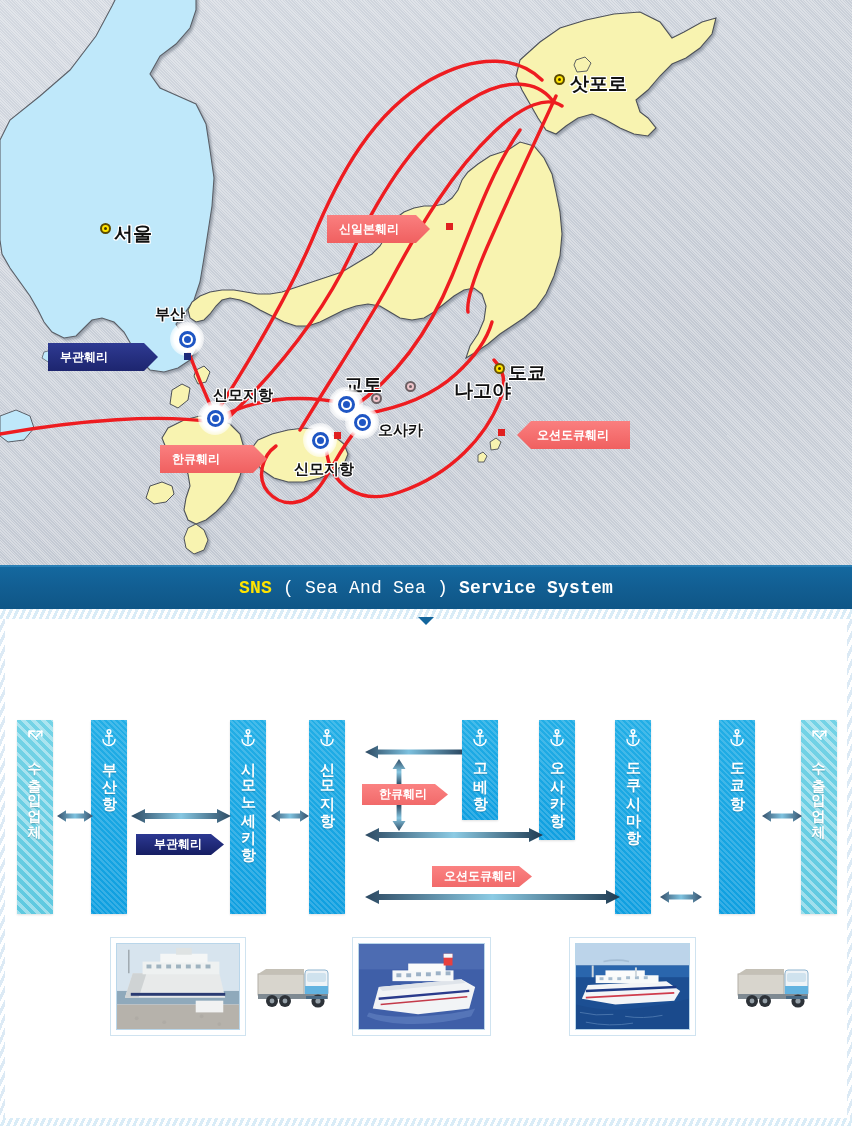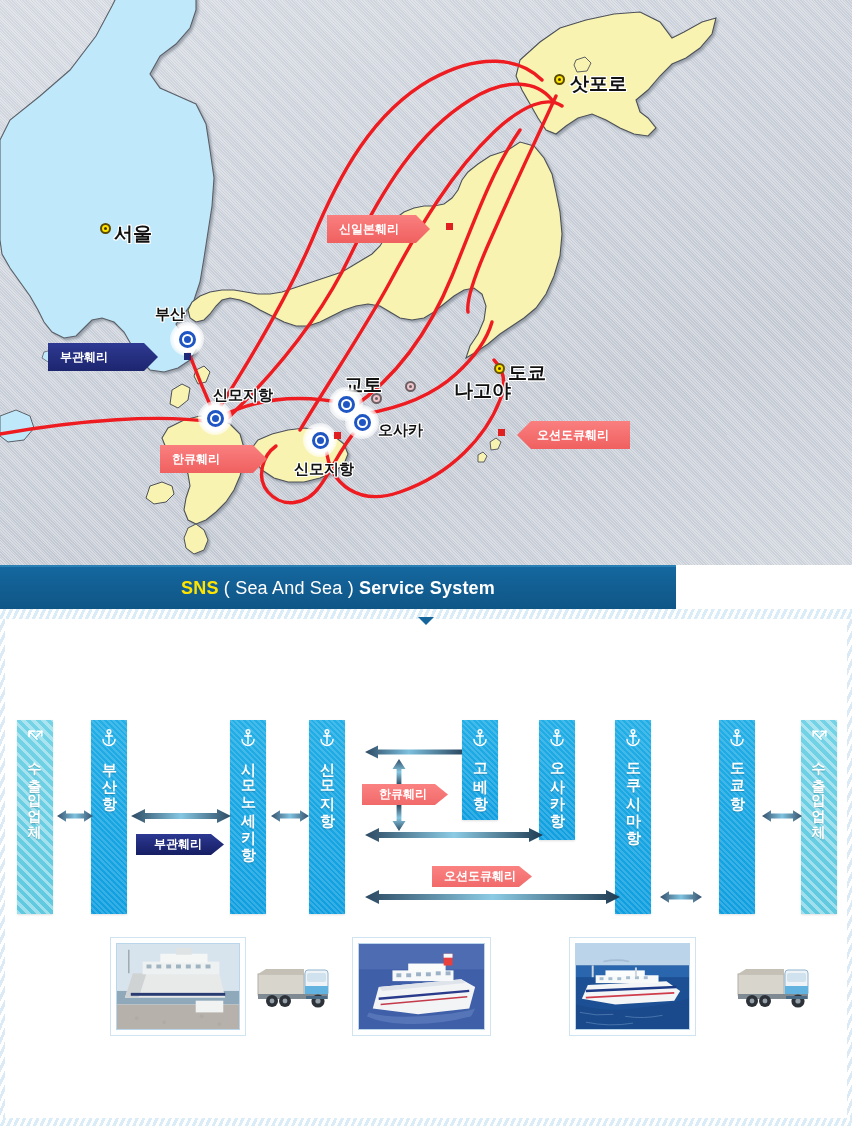--- a/index.html
+++ b/index.html
@@ -50,24 +50,24 @@
   .ribbon{position:absolute;height:28px;display:flex;align-items:center;
     padding:0 12px;font-size:12px;font-weight:bold;color:#fff;white-space:nowrap;
     box-sizing:border-box;}
   .ribbon.red{background:linear-gradient(180deg,#fa7f7f,#f06060);
     clip-path:polygon(0 0,calc(100% - 14px) 0,100% 50%,calc(100% - 14px) 100%,0 100%);}
   .ribbon.red.flip{clip-path:polygon(14px 0,100% 0,100% 100%,14px 100%,0 50%);padding-left:20px;}
   .ribbon.navy{background:linear-gradient(180deg,#2e3a92,#1d256f);
     clip-path:polygon(0 0,calc(100% - 14px) 0,100% 50%,calc(100% - 14px) 100%,0 100%);}
 
   
-  .titlebar{position:relative;width:676px;height:42px;
+  .titlebar{position:relative;width:852px;height:42px;
     background:linear-gradient(180deg,#14689f 0%,#125e92 50%,#0f5686 100%);
     display:flex;align-items:center;justify-content:center;
-    border-top:2px solid #2a7fb5;}
+    border-top:2px solid #2a7fb5;font-family:Liberation Mono, monospace;}
   .titlebar .t{font-size:18px;color:#ffffff;letter-spacing:.2px;}
   .titlebar .t .sns{color:#ffe400;font-weight:bold;}
   .titlebar .t .mid{font-weight:normal;}
   .titlebar .t .bold{font-weight:bold;}
 
   
   .panel{position:relative;width:852px;height:519px;background:#fff;box-sizing:border-box;}
   .panel .hatchtop,.panel .hatchbot{position:absolute;left:0;width:852px;height:10px;
     background:repeating-linear-gradient(115deg,#ffffff 0 3px,#d9ecf7 3px 6px);}
   .panel .hatchtop{top:0;}

